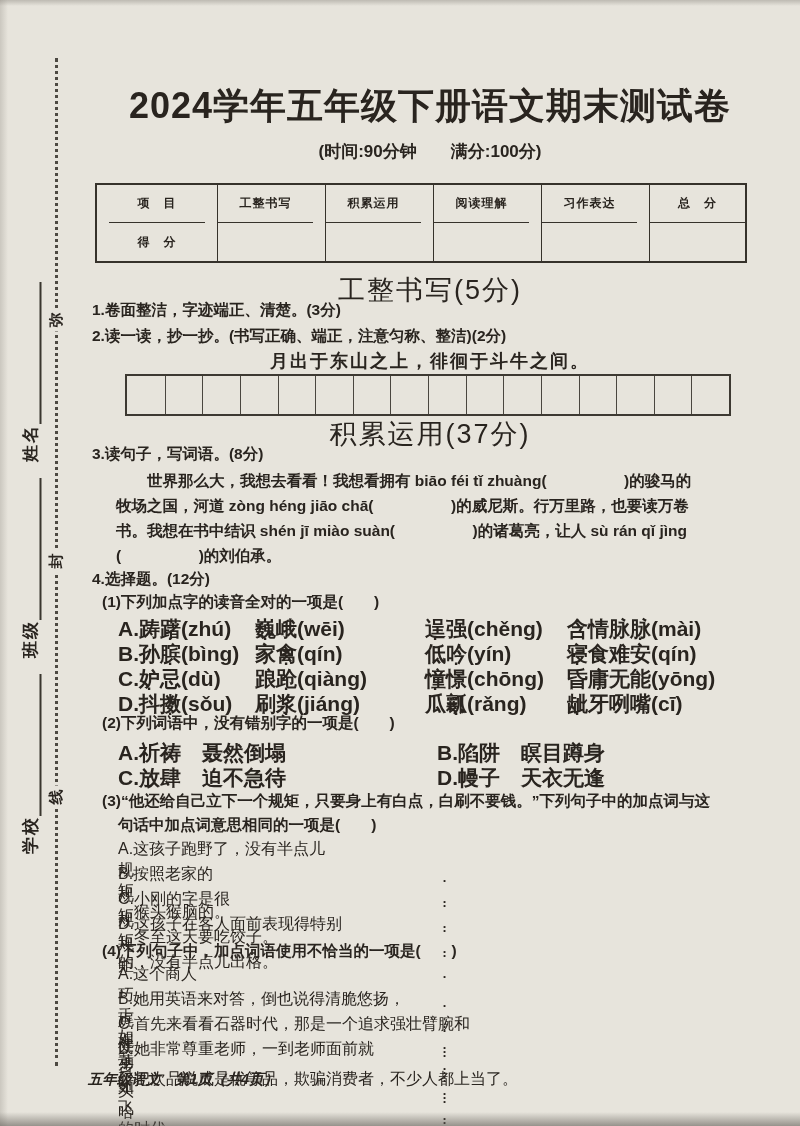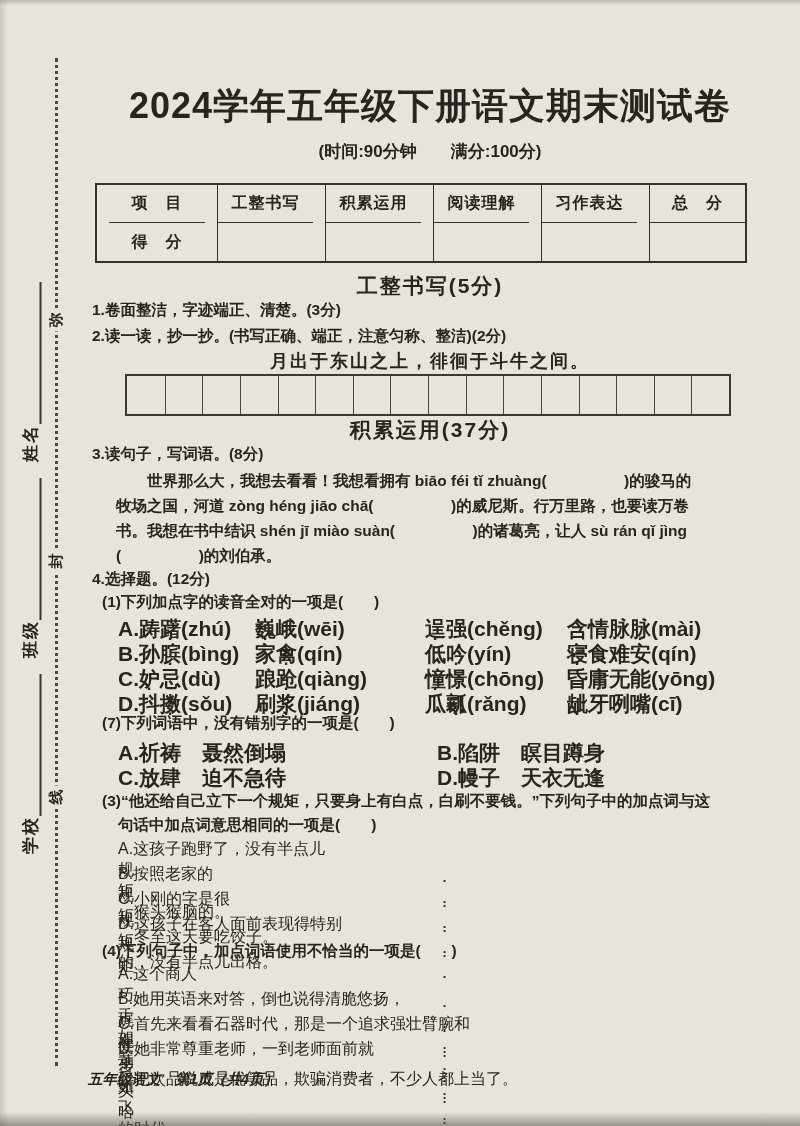--- a/index.html
+++ b/index.html
@@ -25,25 +25,25 @@
 
   
   .content{position:absolute;left:88px;top:0;width:684px;}
   .abs{position:absolute;}
   .title{top:82px;left:0;width:100%;text-align:center;font-size:36px;font-weight:bold;letter-spacing:1px;}
   .subtitle{top:140px;left:0;width:100%;text-align:center;font-size:17px;font-weight:bold;}
 
   .score-table{top:183px;left:7px;width:648px;border:2px solid #36322b;
     display:grid;grid-template-columns:repeat(6,1fr);grid-template-rows:37px 39px;background:transparent;}
   .score-table .cell{border-left:1.5px solid #36322b;display:flex;align-items:center;justify-content:center;
-    font-size:16px;font-weight:bold;letter-spacing:1px;margin-left:12px;}
+    font-size:12px;font-weight:bold;letter-spacing:1px;margin-left:12px;}
   .score-table .cell.c0{border-left:none;}
   .score-table .cell.r1{border-top:1.5px solid #36322b;}
 
-  .sec-heading{left:0;width:100%;text-align:center;font-size:21px;font-weight:bold;letter-spacing:2px;}
+  .sec-heading{left:0;width:100%;text-align:center;font-size:27px;font-weight:normal;letter-spacing:2px;}
   .h1{top:272px;} .h2{top:416px;}
 
   .bodyline{font-size:15.5px;font-weight:600;white-space:nowrap;}
   .item1{top:300px;left:4px;} .item2{top:326px;left:4px;}
   .copy-sentence{top:349px;left:0;width:100%;text-align:center;
     font-family:"DejaVu Serif",serif;font-size:18px;font-weight:bold;letter-spacing:2px;}
   .copy-grid{top:374px;left:37px;width:602px;height:38px;display:grid;
     grid-template-columns:repeat(16,1fr);border:2px solid #3d3932;}
   .copy-grid .gcell{border-left:1.2px solid #4a463f;}
   .copy-grid .gcell:first-child{border-left:none;}
@@ -171,21 +171,21 @@
         <span class="optcol">昏<span class="dz">庸</span>无能(yōng)</span>
       </div>
       <div class="row row4">
         <span class="optcol">D.抖<span class="dz">擞</span>(sǒu)</span>
         <span class="optcol">刷<span class="dz">浆</span>(jiáng)</span>
         <span class="optcol">瓜<span class="dz">瓤</span>(rǎng)</span>
         <span class="optcol"><span class="dz">龇</span>牙咧嘴(cī)</span>
       </div>
     </div>
 
-    <div class="abs bodyline substem s2stem">(7)下列词语中，没有错别字的一项是(　　)</div>
+    <div class="abs bodyline substem s2stem">(2)下列词语中，没有错别字的一项是(　　)</div>
     <div class="abs optrows s2rows">
       <div class="row row2">
         <span class="optcol">A.祈祷　聂然倒塌</span>
         <span class="optcol">B.陷阱　瞑目蹲身</span>
       </div>
       <div class="row row2">
         <span class="optcol">C.放肆　迫不急待</span>
         <span class="optcol">D.幔子　天衣无逢</span>
       </div>
     </div>

